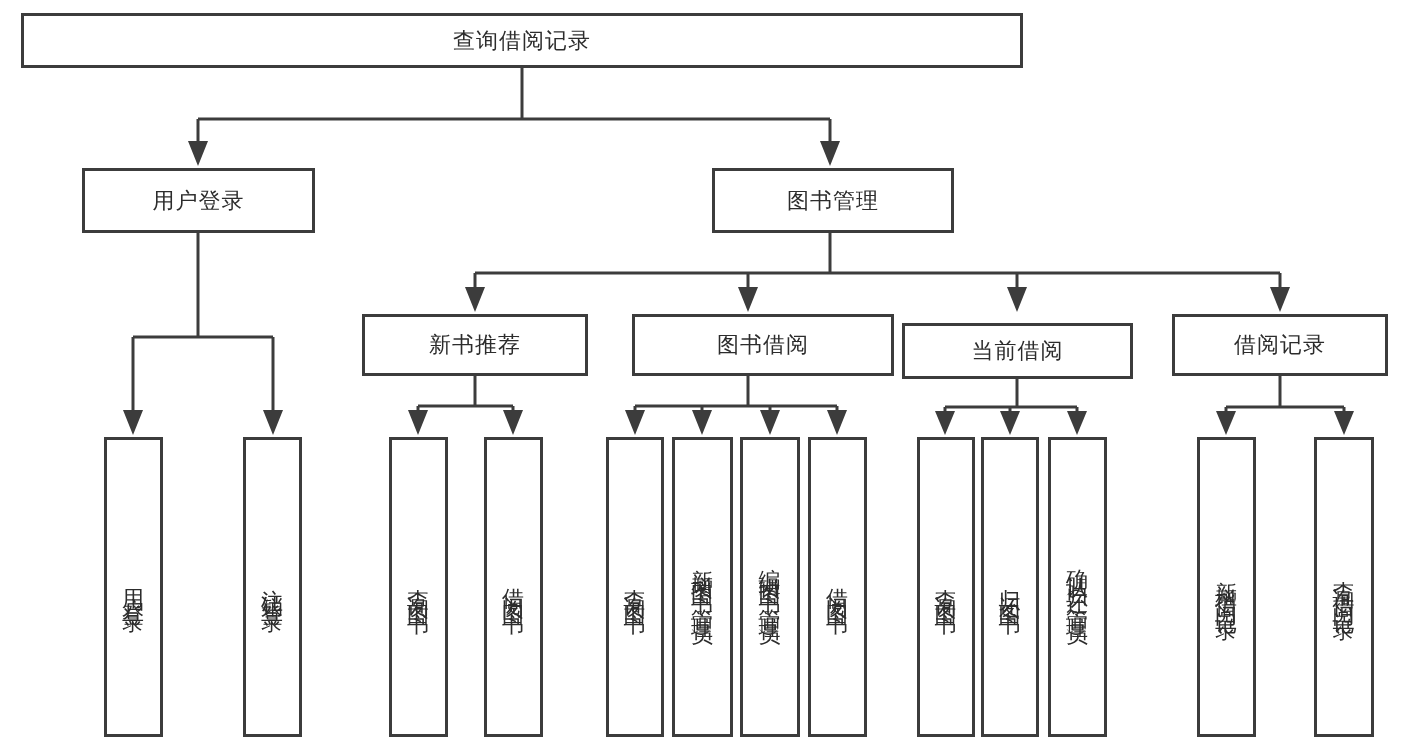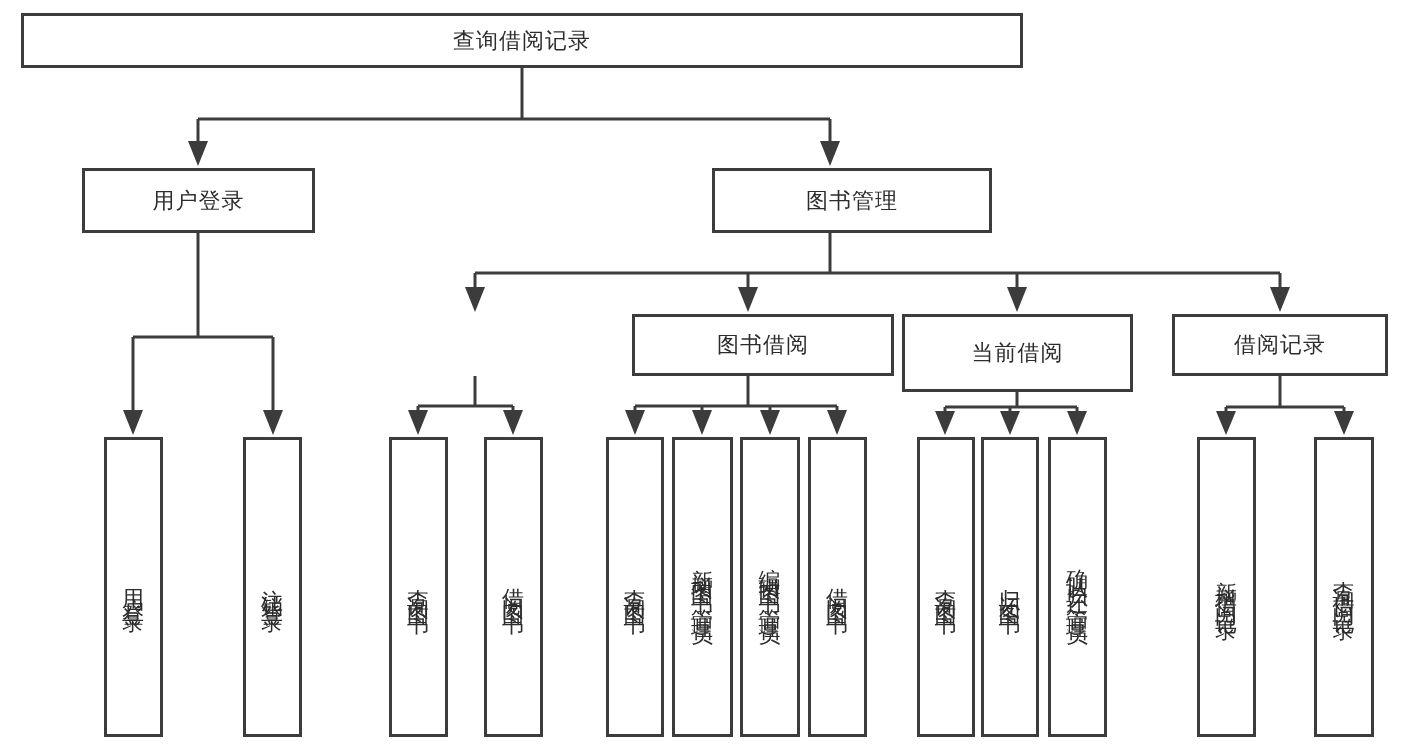--- a/index.html
+++ b/index.html
@@ -104,24 +104,25 @@
       <line x1="1226" y1="407" x2="1226" y2="411"></line>
       <polygon points="1216,411 1236,411 1226,435" fill="#3c3c3c" stroke="none"></polygon>
       <line x1="1344" y1="407" x2="1344" y2="411"></line>
       <polygon points="1334,411 1354,411 1344,435" fill="#3c3c3c" stroke="none"></polygon>
     </g>
   </svg>
 
   <div class="box" style="left:21px; top:13px; width:1002px; height:55px;">查询借阅记录</div>
 
   <div class="box" style="left:82px; top:168px; width:233px; height:65px;">用户登录</div>
-  <div class="box" style="left:712px; top:168px; width:280px; height:65px;">图书管理</div>
+  <div class="box" style="left:712px; top:168px; width:242px; height:65px;">图书管理</div>
 
+  <div class="box" style="left:362px; top:314px; width:226px; height:62px;">新书推荐</div>
   <div class="box" style="left:632px; top:314px; width:262px; height:62px;">图书借阅</div>
-  <div class="box" style="left:902px; top:314px; width:231px; height:78px;">当前借阅</div>
+  <div class="box" style="left:902px; top:323px; width:231px; height:56px;">当前借阅</div>
   <div class="box" style="left:1172px; top:314px; width:216px; height:62px;">借阅记录</div>
 
   <div class="box leaf" style="left:104px; top:437px; width:59px; height:300px;">
     <span class="vtext">用户登录</span>
   </div>
   <div class="box leaf" style="left:243px; top:437px; width:59px; height:300px;">
     <span class="vtext">注销登录</span>
   </div>
 
   <div class="box leaf" style="left:389px; top:437px; width:59px; height:300px;">

